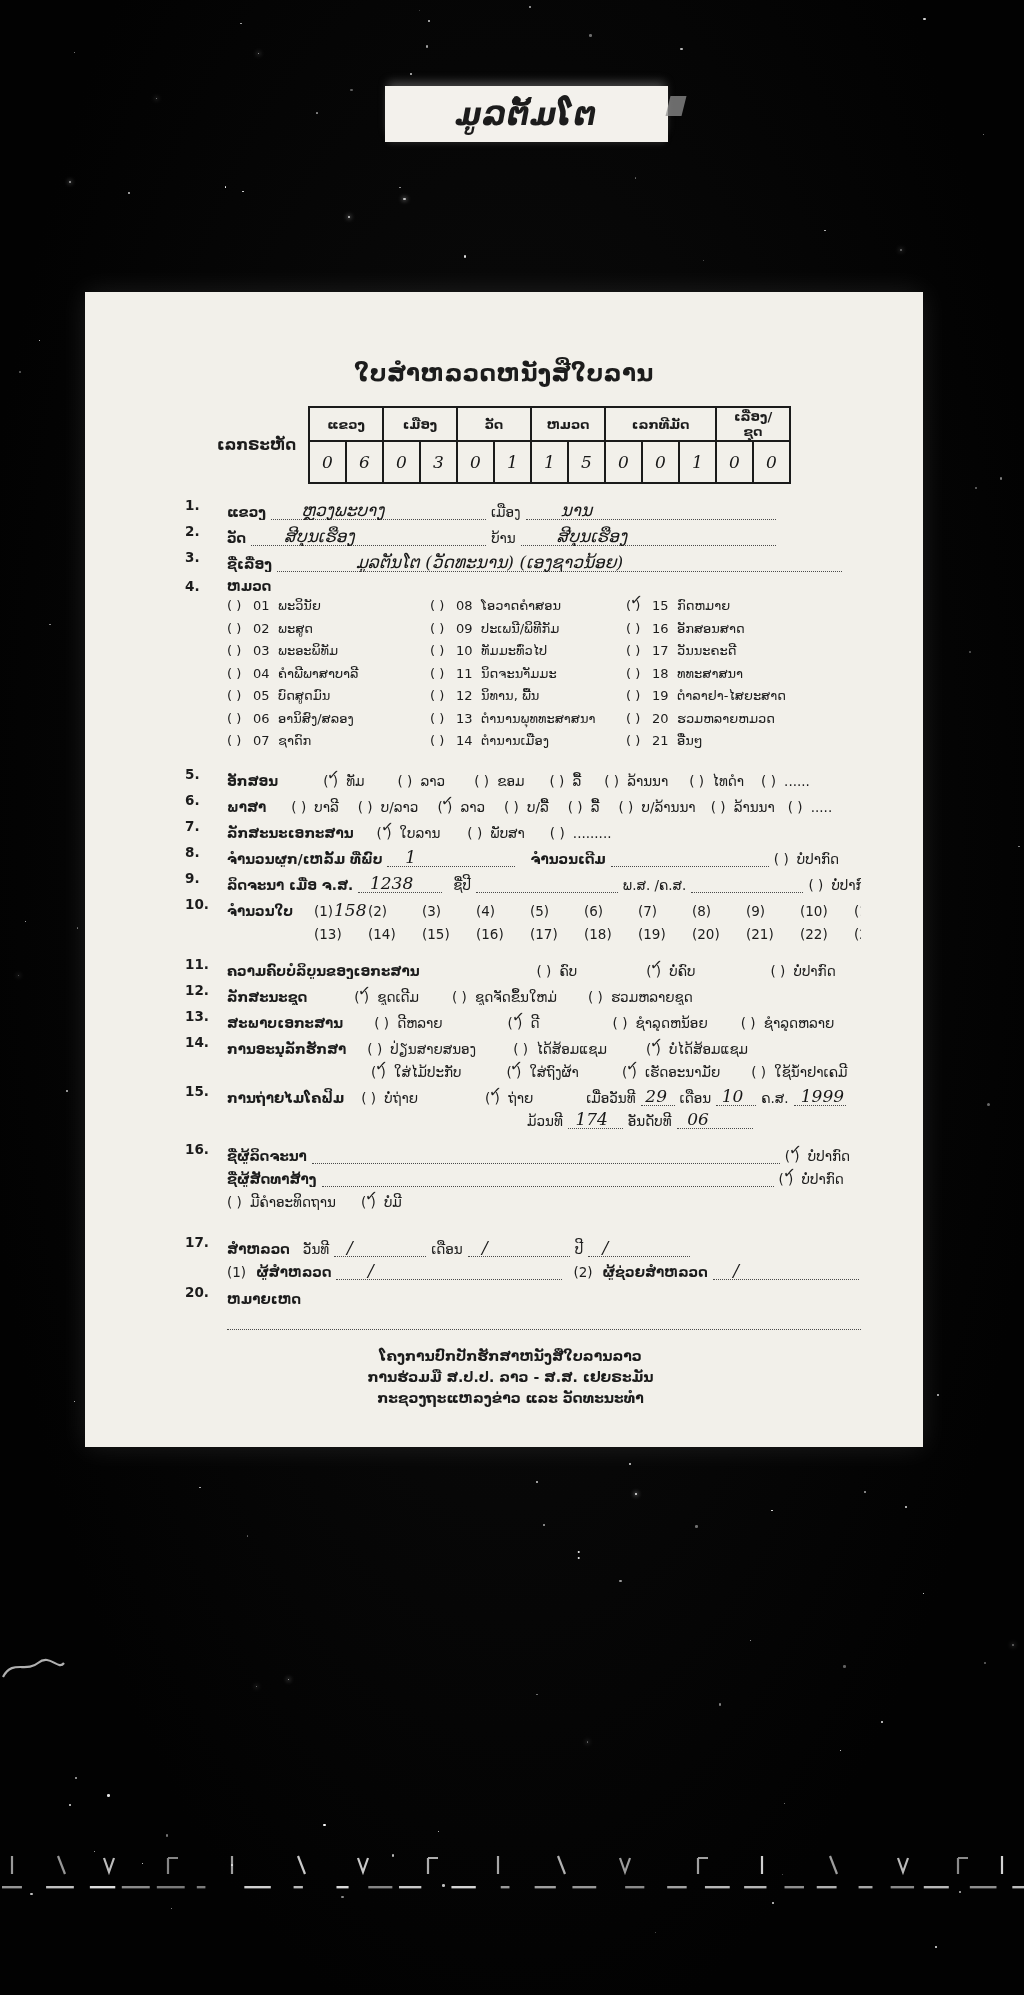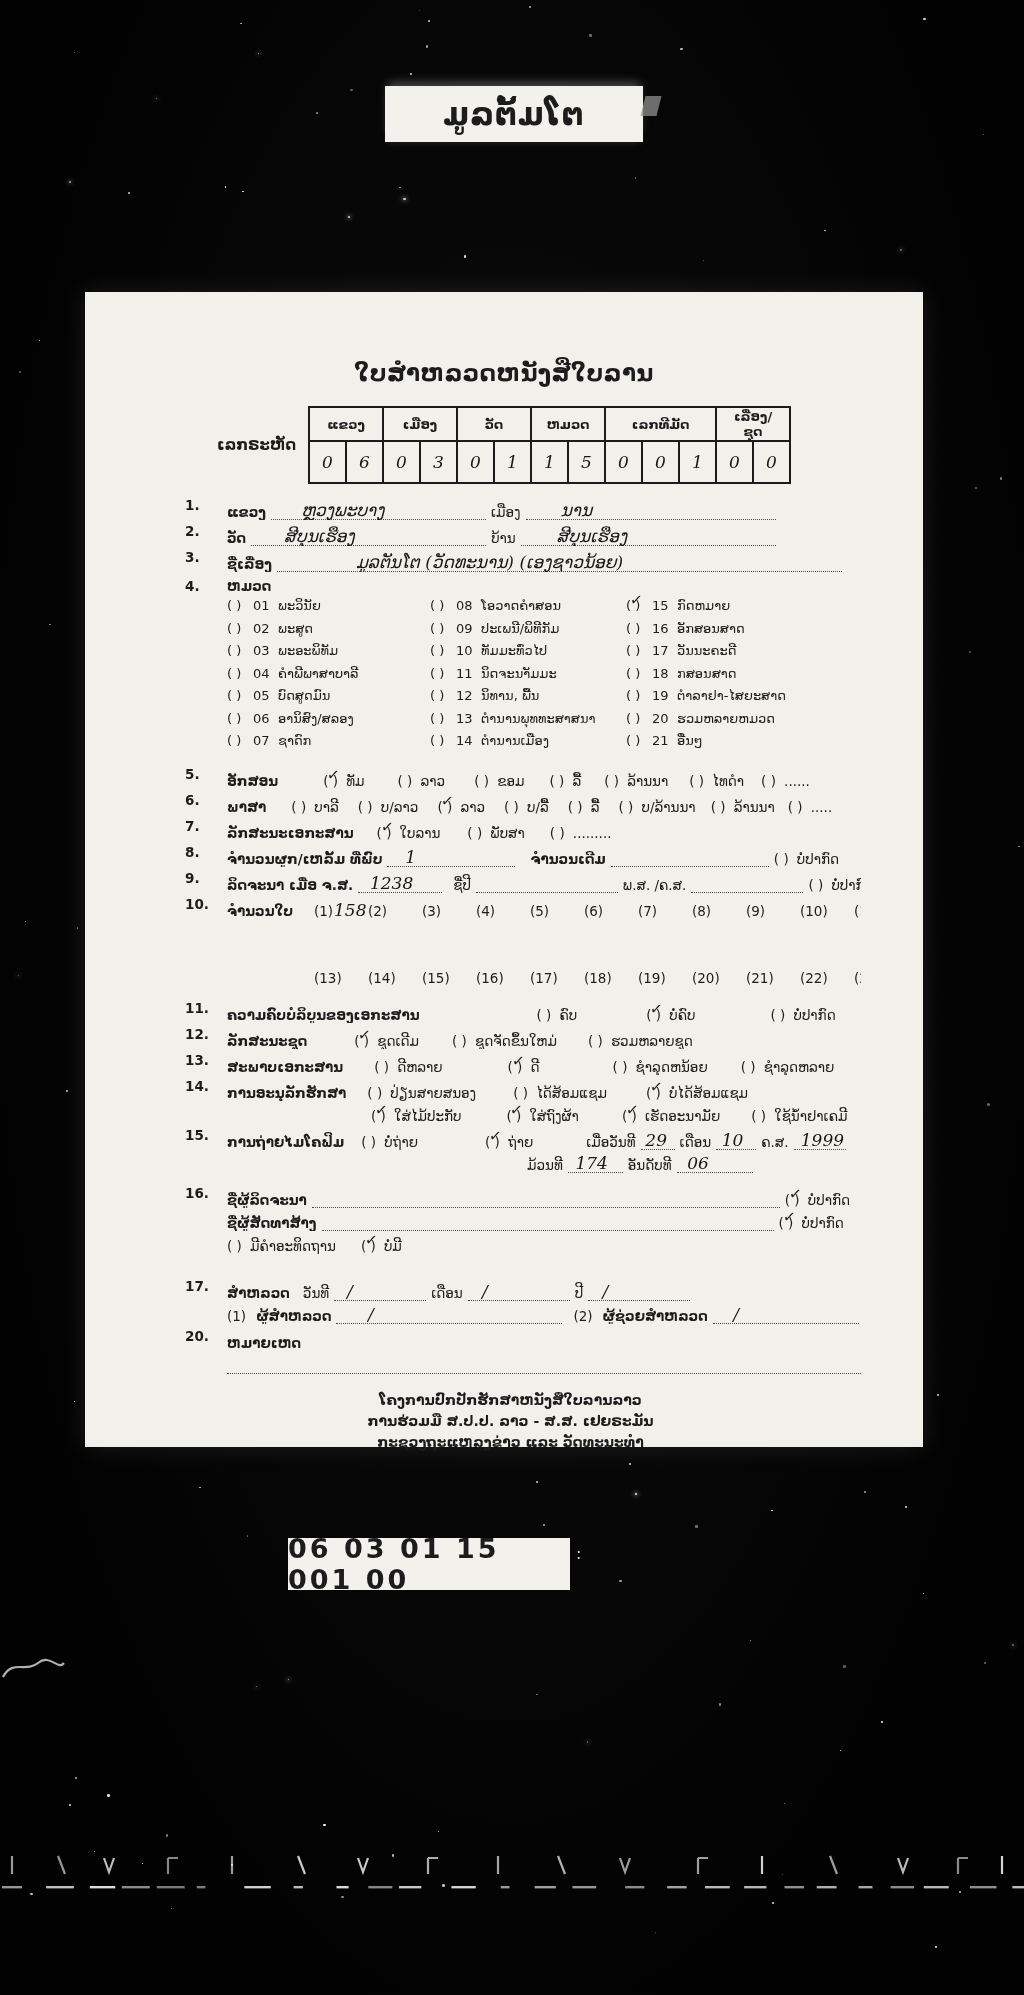--- a/index.html
+++ b/index.html
@@ -2,23 +2,23 @@
 <html><head>
 <meta charset="utf-8">
 <style>
   html,body{margin:0;padding:0;background:#000;}
   .stage{position:relative;width:1024px;height:1995px;overflow:hidden;
          background:radial-gradient(ellipse at 50% 42%, #0d0d0d 0%, #020202 75%);
          font-family:"DejaVu Sans", sans-serif;color:#1c1c1c;}
   .dot{position:absolute;background:#fff;border-radius:50%;}
 
   
-  .top-box{position:absolute;left:385px;top:86px;width:258px;height:56px;background:#f3f1ec;
+  .top-box{position:absolute;left:385px;top:86px;width:283px;height:56px;background:#f3f1ec;
            display:flex;align-items:center;justify-content:center;
-           box-shadow:0 -7px 9px -3px rgba(150,150,150,.45), 0 4px 6px -3px rgba(120,120,120,.3);}
+           box-shadow:0 -7px 9px -3px rgba(150,150,150,.45), 0 4px 6px -3px rgba(120,120,120,.3);font-style:italic;}
   .top-box::after{content:"";position:absolute;right:-16px;top:10px;width:16px;height:20px;
            background:#8f8f8f;transform:skew(-14deg);opacity:.75;}
   .top-box span{font-size:31px;font-weight:800;letter-spacing:1px;}
 
   
   .paper{position:absolute;left:85px;top:292px;width:838px;height:1155px;background:#f2f0ea;
          box-shadow:0 0 26px rgba(255,255,255,.10);}
   .title{margin-top:68px;text-align:center;font-size:23px;font-weight:800;letter-spacing:.5px;}
 
   
@@ -286,21 +286,21 @@
                 <span>ຄຳພີພາສາບາລີ</span>
               </div>
               <div class="cat-cell">
                 <span class="pb">( )</span>
                 <span class="cat-code">11</span>
                 <span>ນິດຈະນາັມມະ</span>
               </div>
               <div class="cat-cell">
                 <span class="pb">( )</span>
                 <span class="cat-code">18</span>
-                <span>ກສອນສາດ</span>
+                <span>ທທະສາສນາ</span>
               </div>
               <div class="cat-cell">
                 <span class="pb">( )</span>
                 <span class="cat-code">05</span>
                 <span>ບົດສູດມົນ</span>
               </div>
               <div class="cat-cell">
                 <span class="pb">( )</span>
                 <span class="cat-code">12</span>
                 <span>ນິທານ, ພື້ນ</span>
@@ -505,21 +505,21 @@
               <span class="num">(3)</span>
               <span class="num">(4)</span>
               <span class="num">(5)</span>
               <span class="num">(6)</span>
               <span class="num">(7)</span>
               <span class="num">(8)</span>
               <span class="num">(9)</span>
               <span class="num">(10)</span>
               <span class="num">(11)</span>
             </div>
-            <div class="row" style="margin-left: 87px; margin-top: 44px;">
+            <div class="row" style="margin-left: 87px;">
               <span class="num">(13)</span>
               <span class="num">(14)</span>
               <span class="num">(15)</span>
               <span class="num">(16)</span>
               <span class="num">(17)</span>
               <span class="num">(18)</span>
               <span class="num">(19)</span>
               <span class="num">(20)</span>
               <span class="num">(21)</span>
               <span class="num">(22)</span>
@@ -769,23 +769,20 @@
         </div>
       </div>
 
     <div class="footer">
       <div>ໂຄງການປົກປັກຮັກສາຫນັງສືໃບລານລາວ</div>
       <div>ການຮ່ວມມື ສ.ປ.ປ. ລາວ - ສ.ສ. ເຢຍຣະມັນ</div>
       <div>ກະຊວງຖະແຫລງຂ່າວ ແລະ ວັດທະນະທຳ</div>
     </div>
   </div>
 
-  <div class="bottom-box">
-    <span>06 03 01 15 001 00</span>
-  </div>
   <div class="film-mark">:</div>
 
   <svg class="overlay" style="top:1645px;width:80px;height:60px" viewBox="0 0 80 60">
     <path d="M3 32 C 12 14, 26 28, 38 18 S 58 26, 64 18" stroke="#cfcfcf" stroke-width="2.2" fill="none" opacity="0.85"></path>
   </svg>
 
   <svg class="overlay" id="film-edge" style="top:1838px;width:1024px;height:90px" viewBox="0 0 1024 90">
       <rect x="2" y="48" width="19.941121108829975" height="2.4" fill="#e6e6e6" opacity="0.6496323943138123"></rect>
       <rect x="46.099591970443726" y="48" width="27.741837978363037" height="2.4" fill="#e6e6e6" opacity="0.8360927104949951"></rect>
       <rect x="89.85886836051941" y="48" width="25.397871017456055" height="2.4" fill="#e6e6e6" opacity="0.9576632976531982"></rect>

